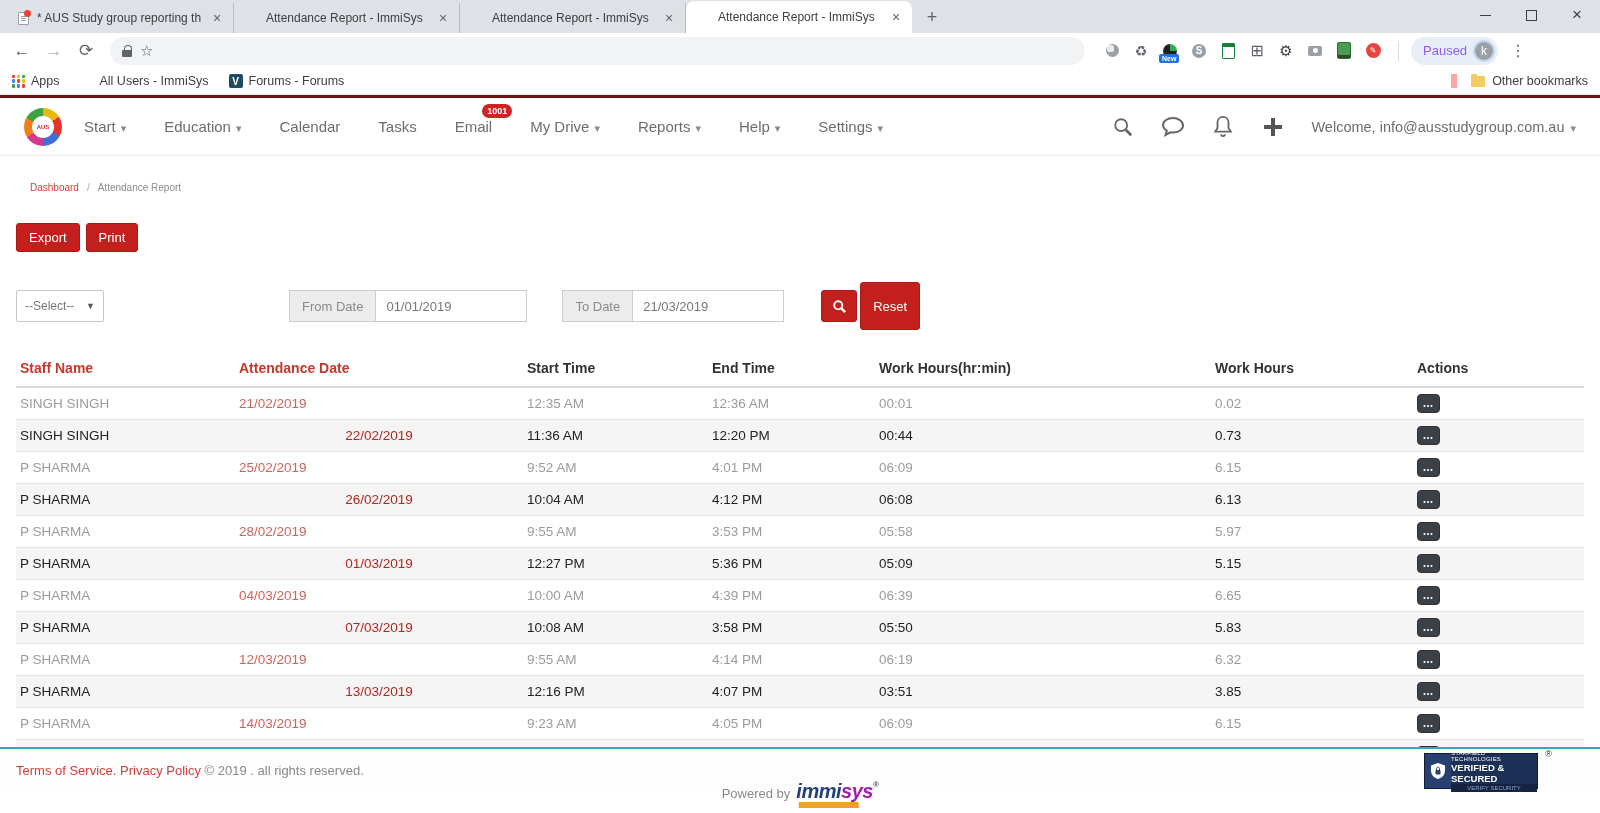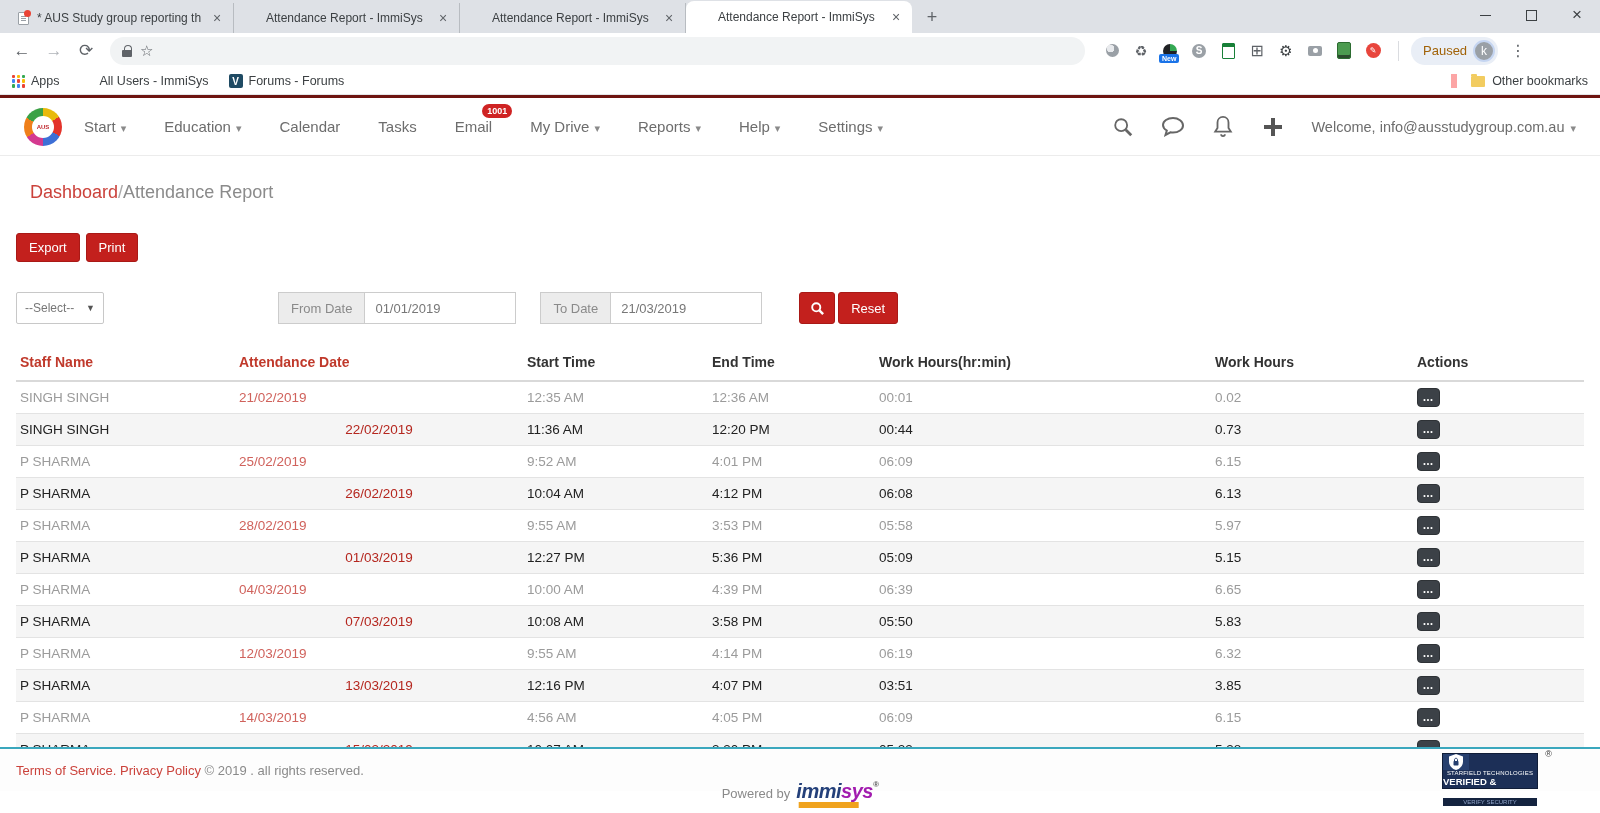--- a/index.html
+++ b/index.html
@@ -61,21 +61,21 @@
   .ext-gear::after { content:"⚙"; }
   .ext-camera::before { content:""; width:14px; height:10px; background:#9aa0a6; border-radius:2px; }
   .ext-camera::after { content:""; position:absolute; width:5px; height:5px; border-radius:50%; background:#fff; }
   .ext-phone::after { content:""; width:12px; height:15px; background:#4c9b50; border:1px solid #2c6b30;
     border-radius:2px; box-shadow:inset 0 -3px 0 #2b4c2d; }
   .ext-lightshot::before { content:""; width:15px; height:15px; border-radius:50%; background:#e8453c; }
   .ext-lightshot::after { content:"✎"; position:absolute; color:#fff; font-size:8px; }
   .toolbar-divider { width:1px; height:20px; background:#dadce0; margin:0 8px 0 12px; }
   .profile-chip { display:flex; align-items:center; gap:6px; background:#e9eef6; border-radius:14px;
     padding:3px 3px 3px 12px; cursor:pointer; }
-  .profile-chip .status { color:#a16207; font-size:13px; }
+  .profile-chip .status { color:#8b5cf6; font-size:13px; }
   .avatar-circle { width:22px; height:22px; border-radius:50%; background:#9aa0a6; color:#fff; font-size:12px;
     display:flex; align-items:center; justify-content:center; border:2px solid #c5d5f1; }
   .kebab { color:#5f6368; font-size:16px; margin-left:8px; cursor:pointer; }
   .kebab::after { content:"⋮"; }
 
   .bookmarksbar { height:27px; background:#fff; display:flex; align-items:center; padding:0 12px; gap:20px;
     border-bottom:1px solid #e4e6e8; font-size:12.5px; color:#3c4043; }
   .bm { display:flex; align-items:center; gap:6px; cursor:pointer; }
   .apps-grid { width:13px; height:13px; display:grid; grid-template-columns:repeat(3,1fr); gap:1.5px; }
   .apps-grid i { border-radius:1px; }
@@ -100,41 +100,41 @@
   .menu { display:flex; align-items:center; gap:38px; font-size:15px; color:#6d6d6d; }
   .menu-item { display:flex; align-items:center; gap:5px; cursor:pointer; position:relative; }
   .caret::after { content:"▾"; font-size:11px; color:#8a8a8a; }
   .email-badge { position:absolute; top:-14px; right:-20px; background:#cf2323; color:#fff; font-size:9px;
     font-weight:700; padding:2px 5px; border-radius:8px; }
   .nav-right { margin-left:auto; display:flex; align-items:center; gap:26px;justify-content:center; }
   .nav-icon { width:24px; height:24px; cursor:pointer; display:flex; align-items:center; justify-content:center; }
   .nav-icon svg { stroke:#666; fill:none; stroke-width:2; }
   .welcome { font-size:14.5px; color:#6d6d6d; display:flex; align-items:center; gap:6px; cursor:pointer; }
 
-  .breadcrumb { padding:26px 0 0 30px; font-size:18px; display:flex; gap:0; }
+  .breadcrumb { padding:26px 0 0 30px; font-size:10px; display:flex; gap:8px; }
   .crumb-home { color:#cb423b; cursor:pointer; }
   .crumb-sep { color:#aaa; }
   .crumb-current { color:#8b8b8b; }
 
   .btn-red { background:#c3201d; color:#fff; border:1px solid #a91916; border-radius:3px; font-size:13px;
     padding:6px 12px; cursor:pointer; font-family:inherit; }
   .action-btn-row { margin:30px 0 0 16px; display:flex; gap:6px; }
 
   .filter-row { margin:30px 0 0 16px; display:flex; align-items:center; }
   .select-box { width:88px; height:32px; border:1px solid #c8c8c8; border-radius:2px; display:flex; align-items:center;
     justify-content:space-between; padding:0 8px; font-size:12px; color:#777; cursor:pointer; background:#fff; }
   .select-box .sel-caret { font-size:9px; color:#555; }
-  .date-group { display:flex; height:32px; }
+  .date-group { display:flex; height:32px;margin-left:11px; }
   .date-label { background:#ececec; border:1px solid #ccc; border-right:none; display:flex; align-items:center;
     padding:0 12px; font-size:13px; color:#8a8a8a; }
   .date-input { border:1px solid #ccc; width:152px; font-size:13px; color:#777; padding:0 10px;
     font-family:inherit; outline:none; }
   .search-btn { width:36px; height:32px; background:#c3201d; border:1px solid #a91916; border-radius:3px;
     display:flex; align-items:center; justify-content:center; cursor:pointer; }
-  .reset-btn { height:32px; margin-left:3px; }
+  .reset-btn { height:48px; margin-left:3px; }
 
   .report-table { width:1568px; margin:22px 16px 0; border-collapse:collapse; table-layout:fixed; }
   .report-table th { text-align:left; font-size:14px; padding:8px 4px 10px; border-bottom:2px solid #d9d9d9; color:#333; }
   .report-table th.red-col { color:#c0392b; }
   .report-table td { font-size:13.5px; padding:0 4px; height:32px; border-bottom:1px solid #e3e3e3; }
   .report-table tr.even { background:#f5f5f5; }
   .report-table tr.odd td { color:#9b9b9b; }
   .report-table tr.even td { color:#222; }
   .report-table tr.odd td.td-date { color:#d0625c; }
   .report-table tr.even td.td-date { color:#b5271f;text-align:center; }
@@ -144,22 +144,22 @@
 
   .footer { position:absolute; left:0; right:0; bottom:22px; border-top:2px solid #3aa7bd; background:#fdfdfd;
     height:44px; display:flex; align-items:center; padding:0 16px; font-size:13px; color:#8a8a8a; }
   .foot-link { color:#cb423b; cursor:pointer; }
   .foot-center { position:absolute; left:50%; transform:translateX(-50%); display:flex; align-items:baseline; gap:6px;margin-top:42px; }
   .brandmark { font-style:italic; font-weight:800; font-size:20px; letter-spacing:-0.5px; position:relative; }
   .brand-immi { color:#24407a; }
   .brand-sys { color:#a21caf; }
   .brand-reg { font-size:8px; color:#555; vertical-align:top; }
   .brand-tagline { position:absolute; left:2px; bottom:-5px; width:60px; height:6px; background:#f0a31e; }
-  .seal { position:absolute; right:62px; top:4px; width:96px; height:36px; background:#1c2f57; display:flex;
-    border:1px solid #101d38;flex-direction:column; }
+  .seal { position:absolute; right:62px; top:4px; width:114px; height:36px; background:#1c2f57; display:flex;
+    border:1px solid #101d38; }
   .seal-icon { width:26px; background:#27406f; display:flex; align-items:center; justify-content:center; }
   .seal-text { flex:1; display:flex; flex-direction:column; justify-content:center; align-items:center; color:#fff; }
   .seal-l1 { font-size:6px; letter-spacing:0.2px; }
   .seal-l2 { font-size:9.5px; font-weight:700; }
   .seal-l3 { font-size:6px; color:#8fa3c8; background:#14233f; width:100%; text-align:center; padding:1px 0; }
   .seal-reg { position:absolute; right:48px; top:0; font-size:9px; color:#333; }
 </style>
 </head>
 <body>
 
@@ -509,21 +509,21 @@
           <td class="td-time">3.85</td>
           <td class="td-actions">
             <button class="actions-btn">
               <span class="dots"></span>
             </button>
           </td>
         </tr>
         <tr class="odd">
           <td class="td-staff">P SHARMA</td>
           <td class="td-date">14/03/2019</td>
-          <td class="td-time">4:56 AM</td>
+          <td class="td-time">9:23 AM</td>
           <td class="td-time">4:05 PM</td>
           <td class="td-time">06:09</td>
           <td class="td-time">6.15</td>
           <td class="td-actions">
             <button class="actions-btn">
               <span class="dots"></span>
             </button>
           </td>
         </tr>
         <tr class="even">

